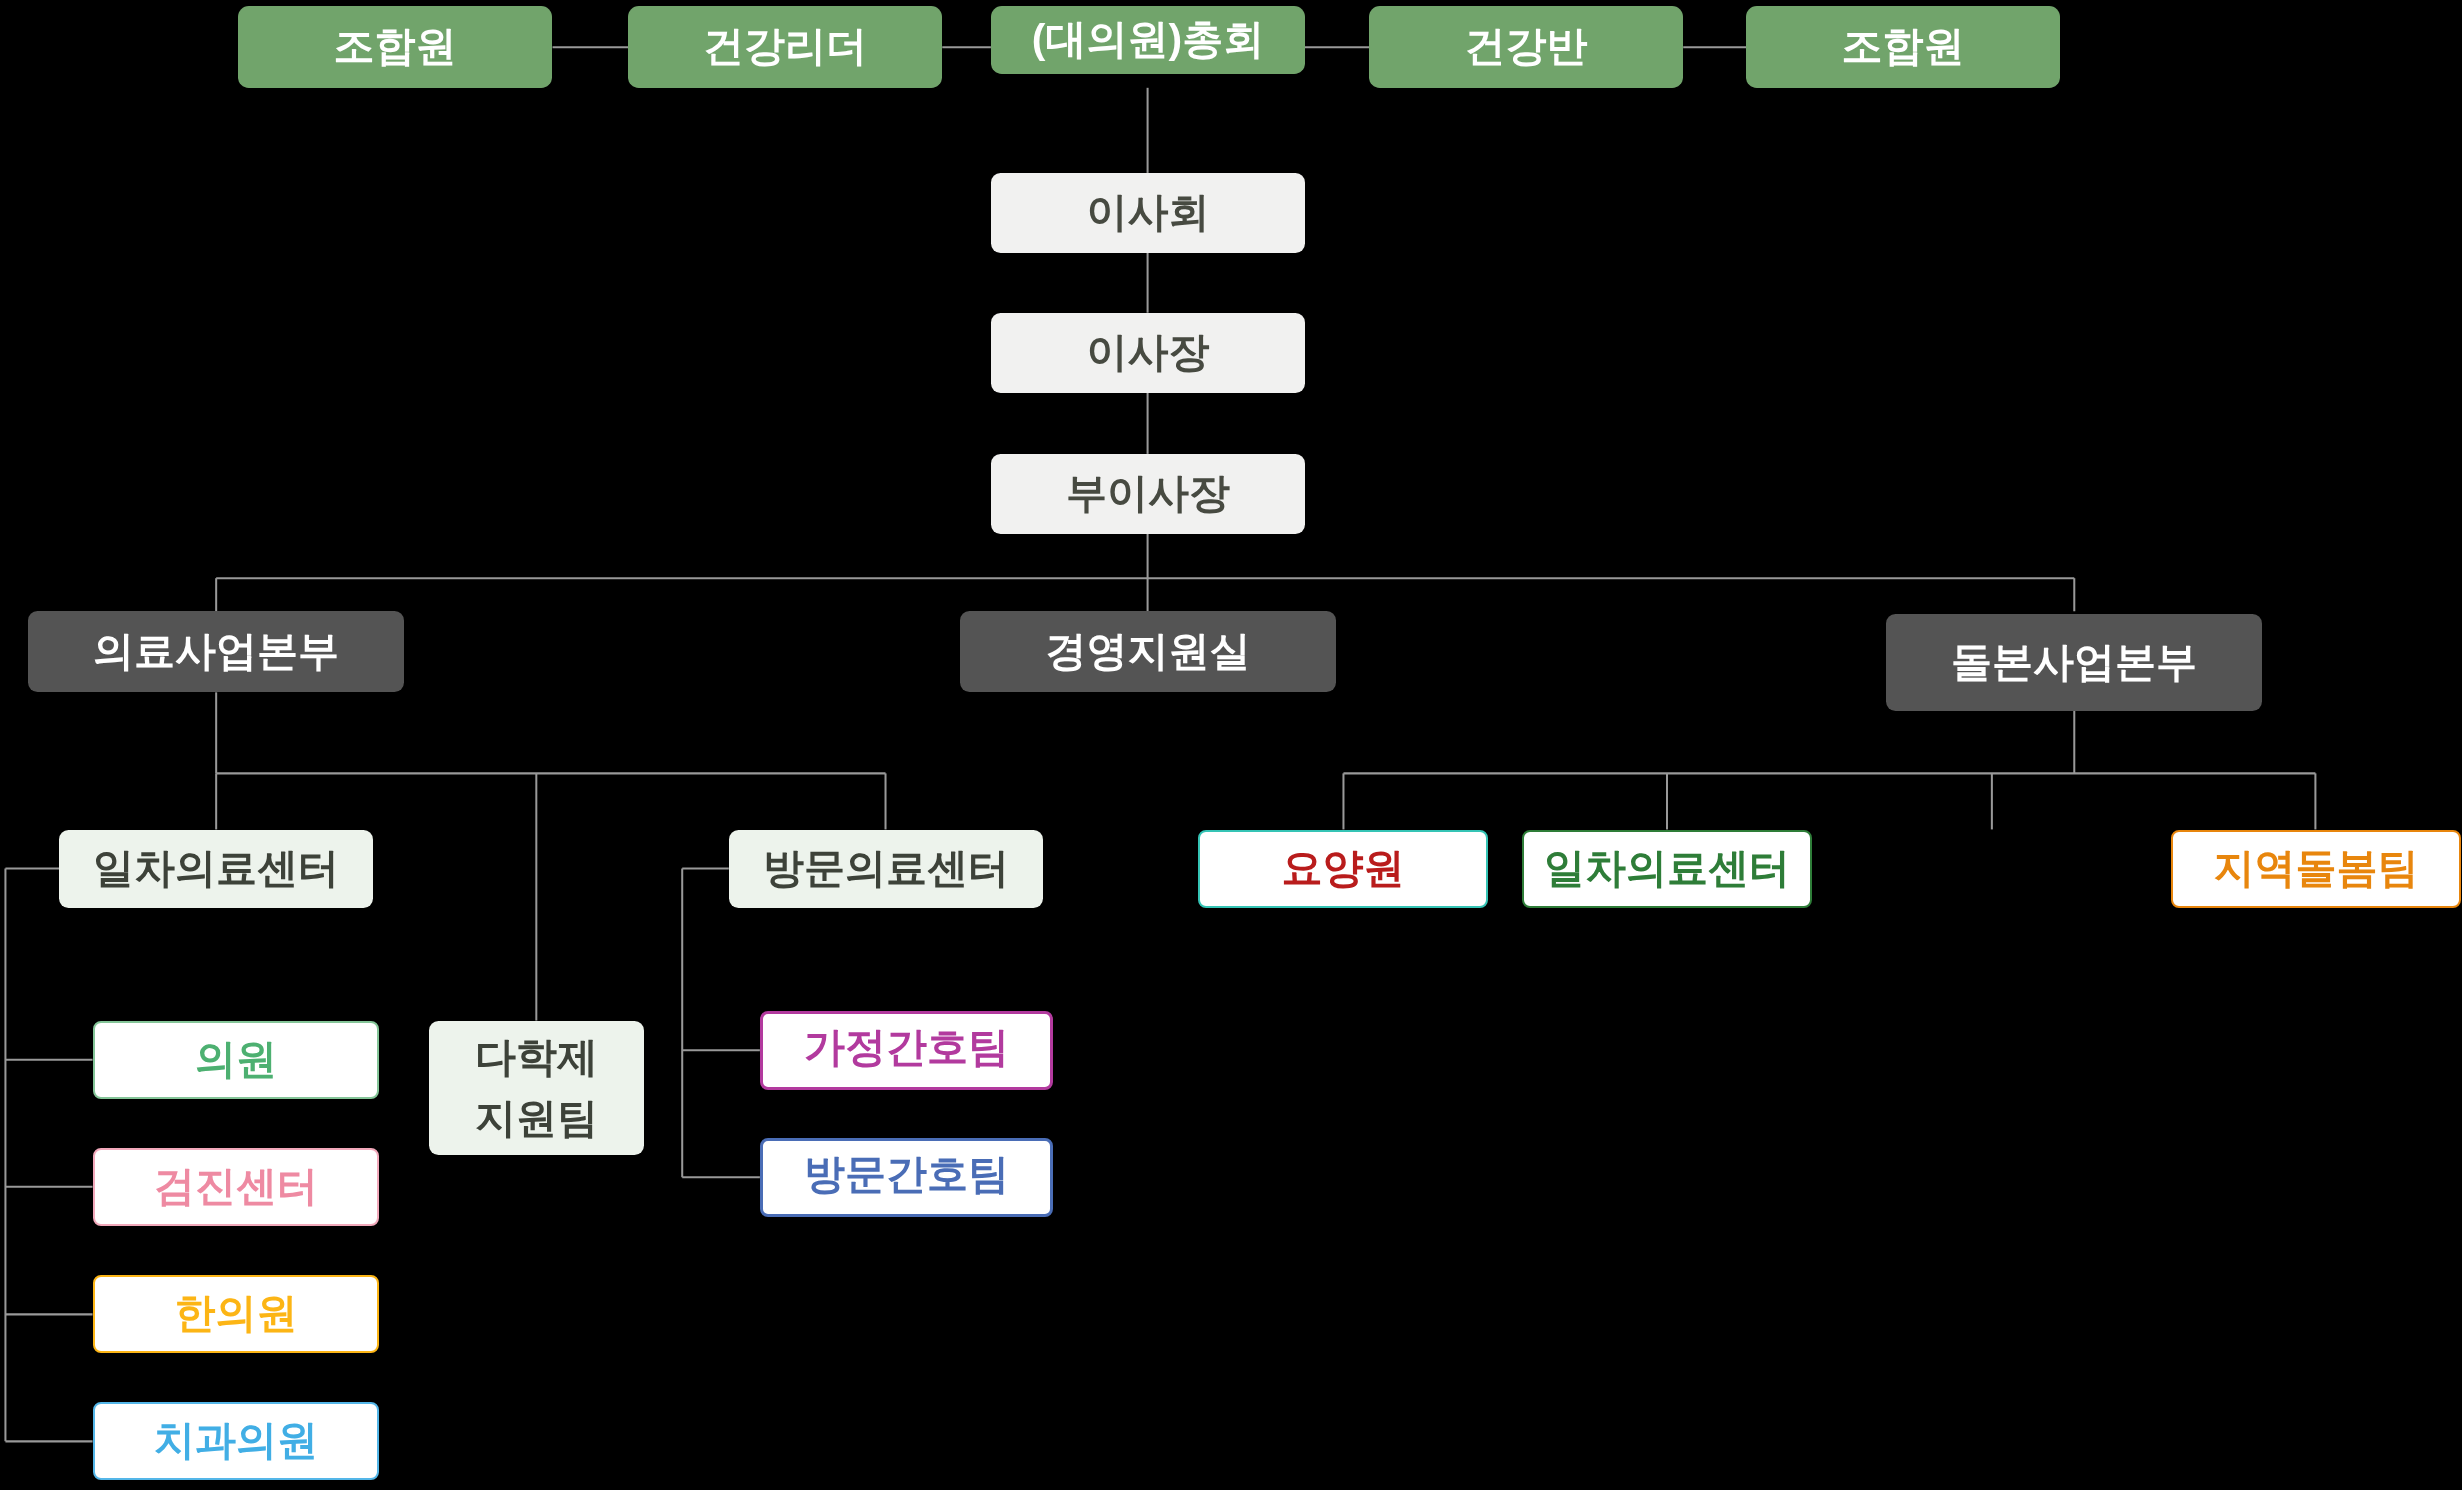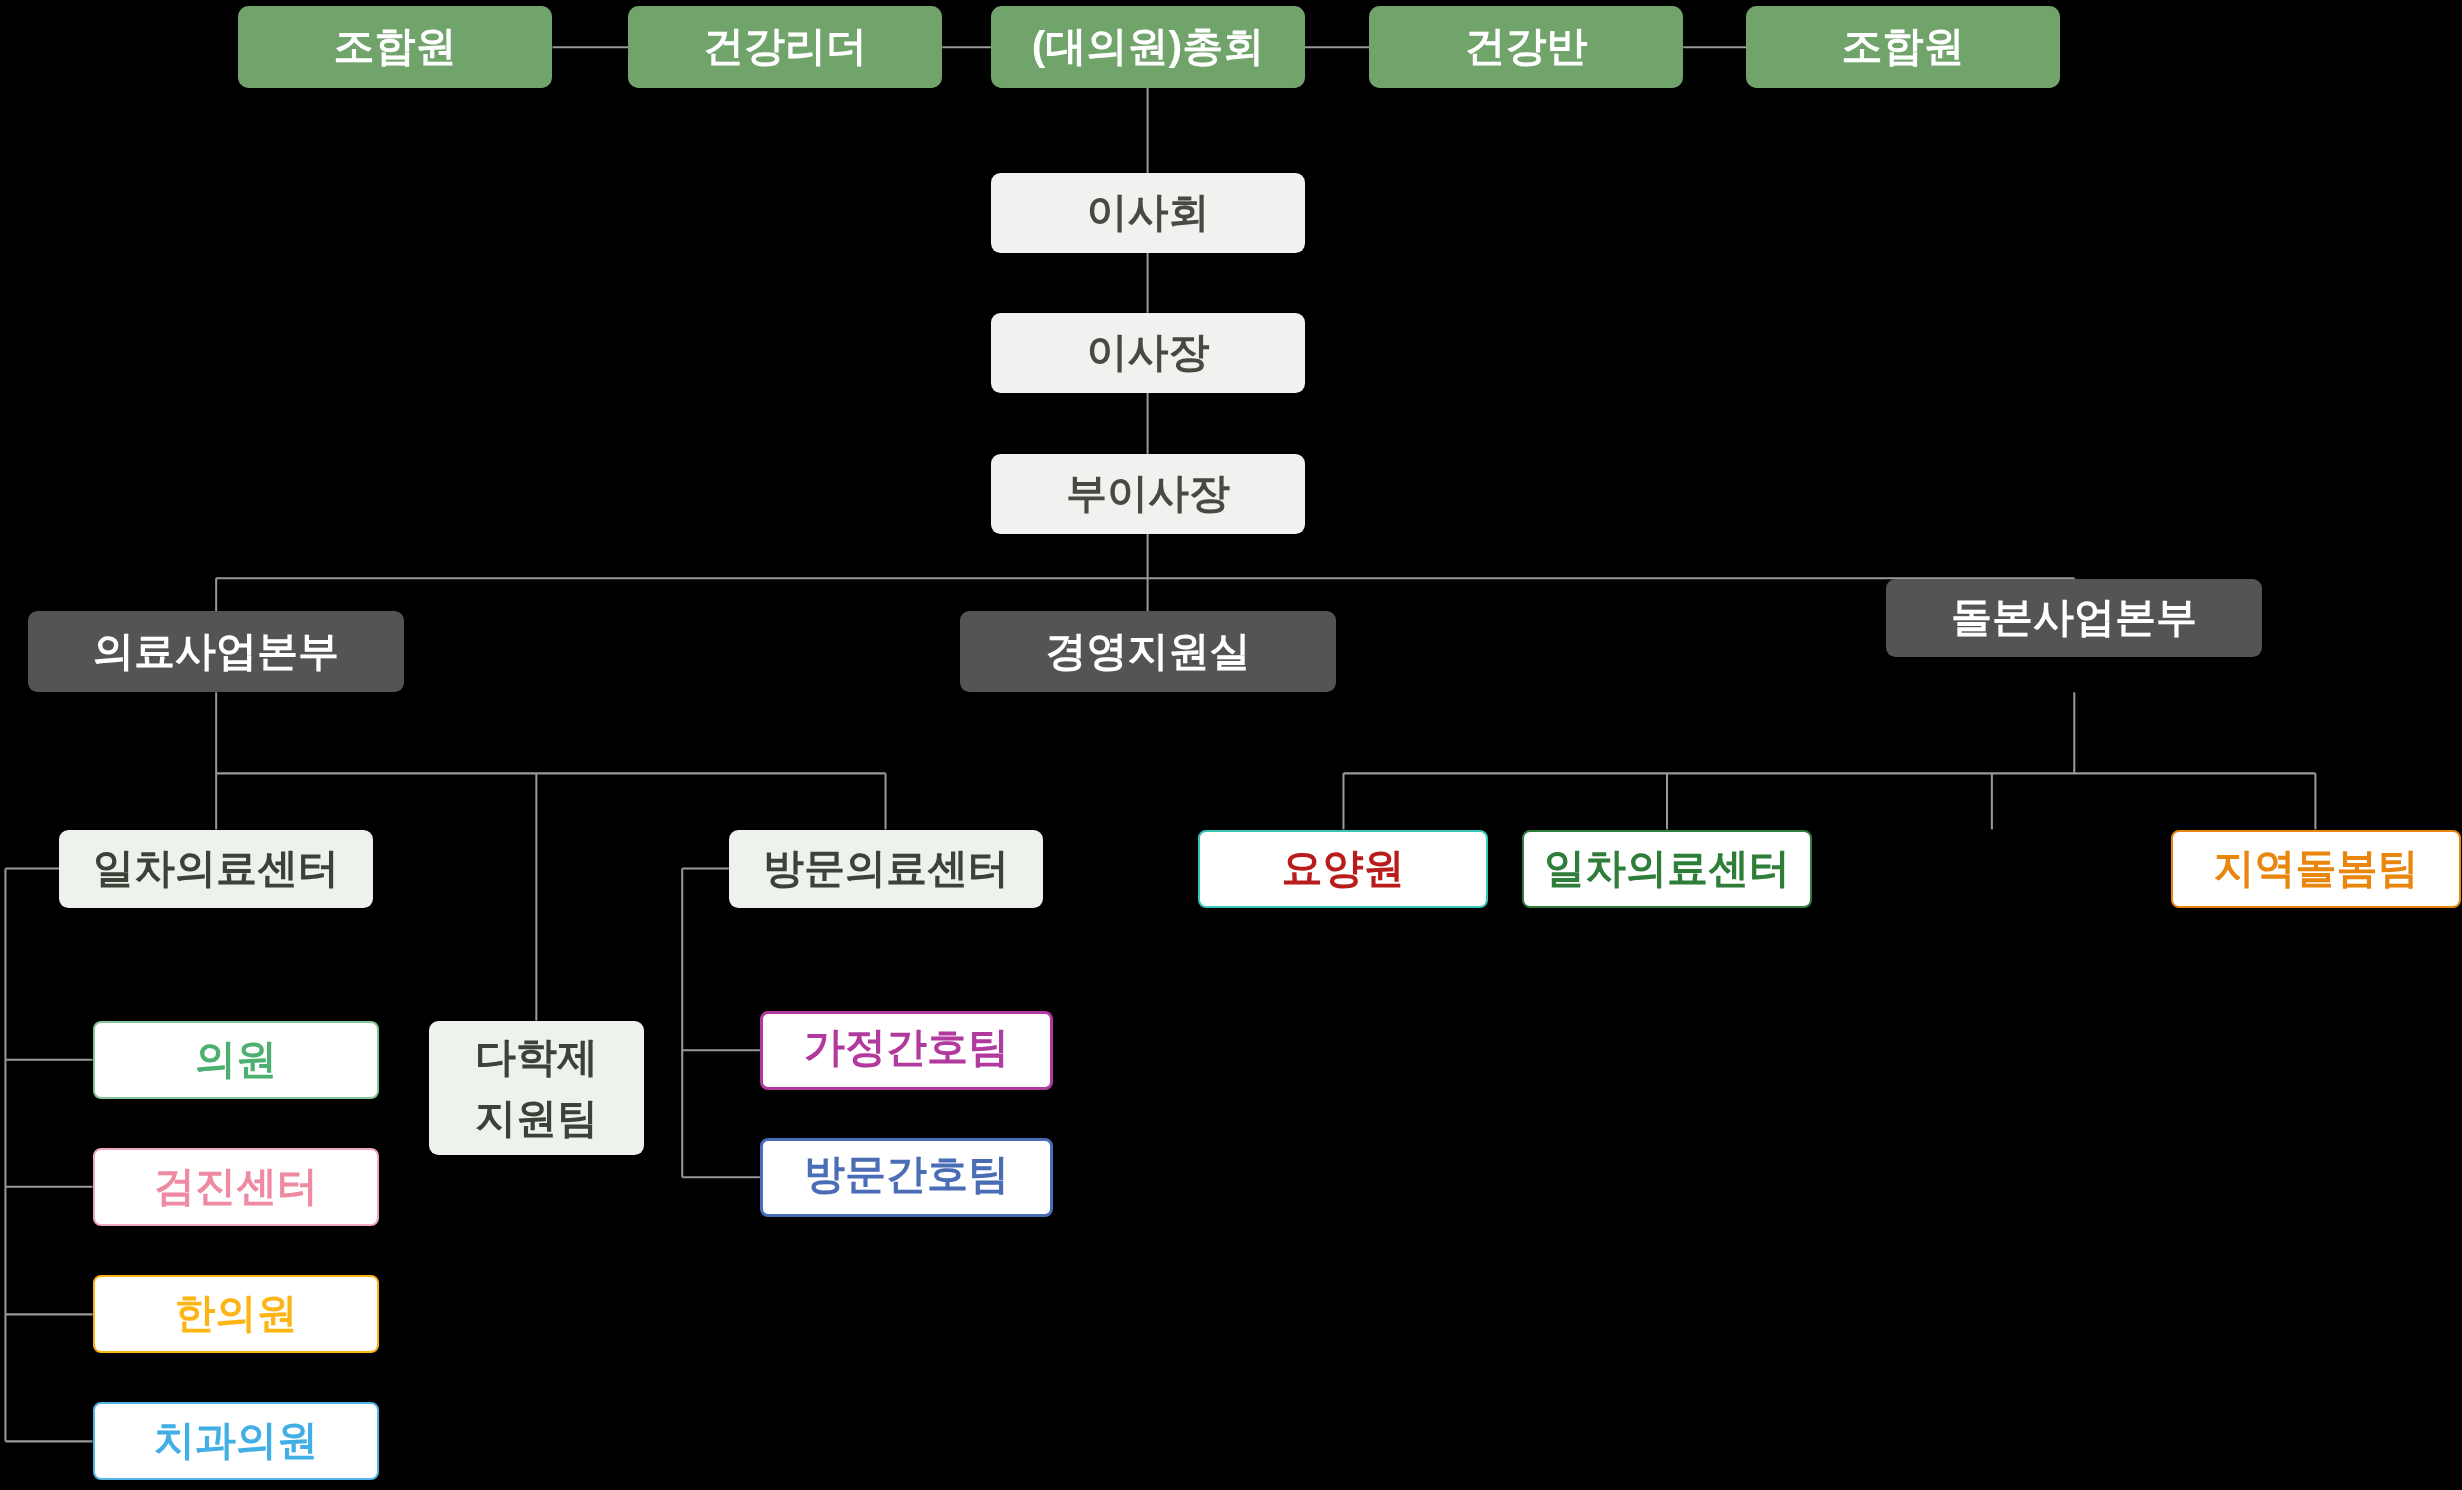--- a/index.html
+++ b/index.html
@@ -72,31 +72,31 @@
     <line x1="3071" y1="1025" x2="3071" y2="1145"></line>
     <line x1="1989" y1="1145" x2="3428" y2="1145"></line>
     <line x1="1989" y1="1145" x2="1989" y2="1228"></line>
     <line x1="2468" y1="1145" x2="2468" y2="1228"></line>
     <line x1="2949" y1="1145" x2="2949" y2="1228"></line>
     <line x1="3428" y1="1145" x2="3428" y2="1228"></line>
   </svg>
 
   <div class="box green" style="left:238px;top:6px;width:314px;height:82px">조합원</div>
   <div class="box green" style="left:628px;top:6px;width:314px;height:82px">건강리더</div>
-  <div class="box green" style="left:991px;top:6px;width:314px;height:82px">(대의원)총회</div>
+  <div class="box green" style="left:991px;top:6px;width:314px;height:68px">(대의원)총회</div>
   <div class="box green" style="left:1369px;top:6px;width:314px;height:82px">건강반</div>
   <div class="box green" style="left:1746px;top:6px;width:314px;height:82px">조합원</div>
 
   <div class="box light" style="left:991px;top:173px;width:314px;height:80px">이사회</div>
   <div class="box light" style="left:991px;top:313px;width:314px;height:80px">이사장</div>
   <div class="box light" style="left:991px;top:454px;width:314px;height:80px">부이사장</div>
 
   <div class="box dark" style="left:28px;top:611px;width:376px;height:81px">의료사업본부</div>
   <div class="box dark" style="left:960px;top:611px;width:376px;height:81px">경영지원실</div>
-  <div class="box dark" style="left:1886px;top:579px;width:376px;height:78px">돌본사업본부</div>
+  <div class="box dark" style="left:1886px;top:614px;width:376px;height:97px">돌본사업본부</div>
 
   <div class="box pale" style="left:59px;top:830px;width:314px;height:78px">일차의료센터</div>
   <div class="box pale" style="left:729px;top:830px;width:314px;height:78px">방문의료센터</div>
   <div class="box pale multiline" style="left:429px;top:1021px;width:215px;height:134px">
     <span>다학제</span>
     <span>지원팀</span>
   </div>
 
   <div class="box outline" style="left: 93px; top: 1021px; width: 286px; height: 78px; color: rgb(77, 176, 113); border-color: rgb(132, 197, 152);">의원</div>
   <div class="box outline" style="left: 93px; top: 1148px; width: 286px; height: 78px; color: rgb(238, 138, 162); border-color: rgb(242, 169, 187);">검진센터</div>

